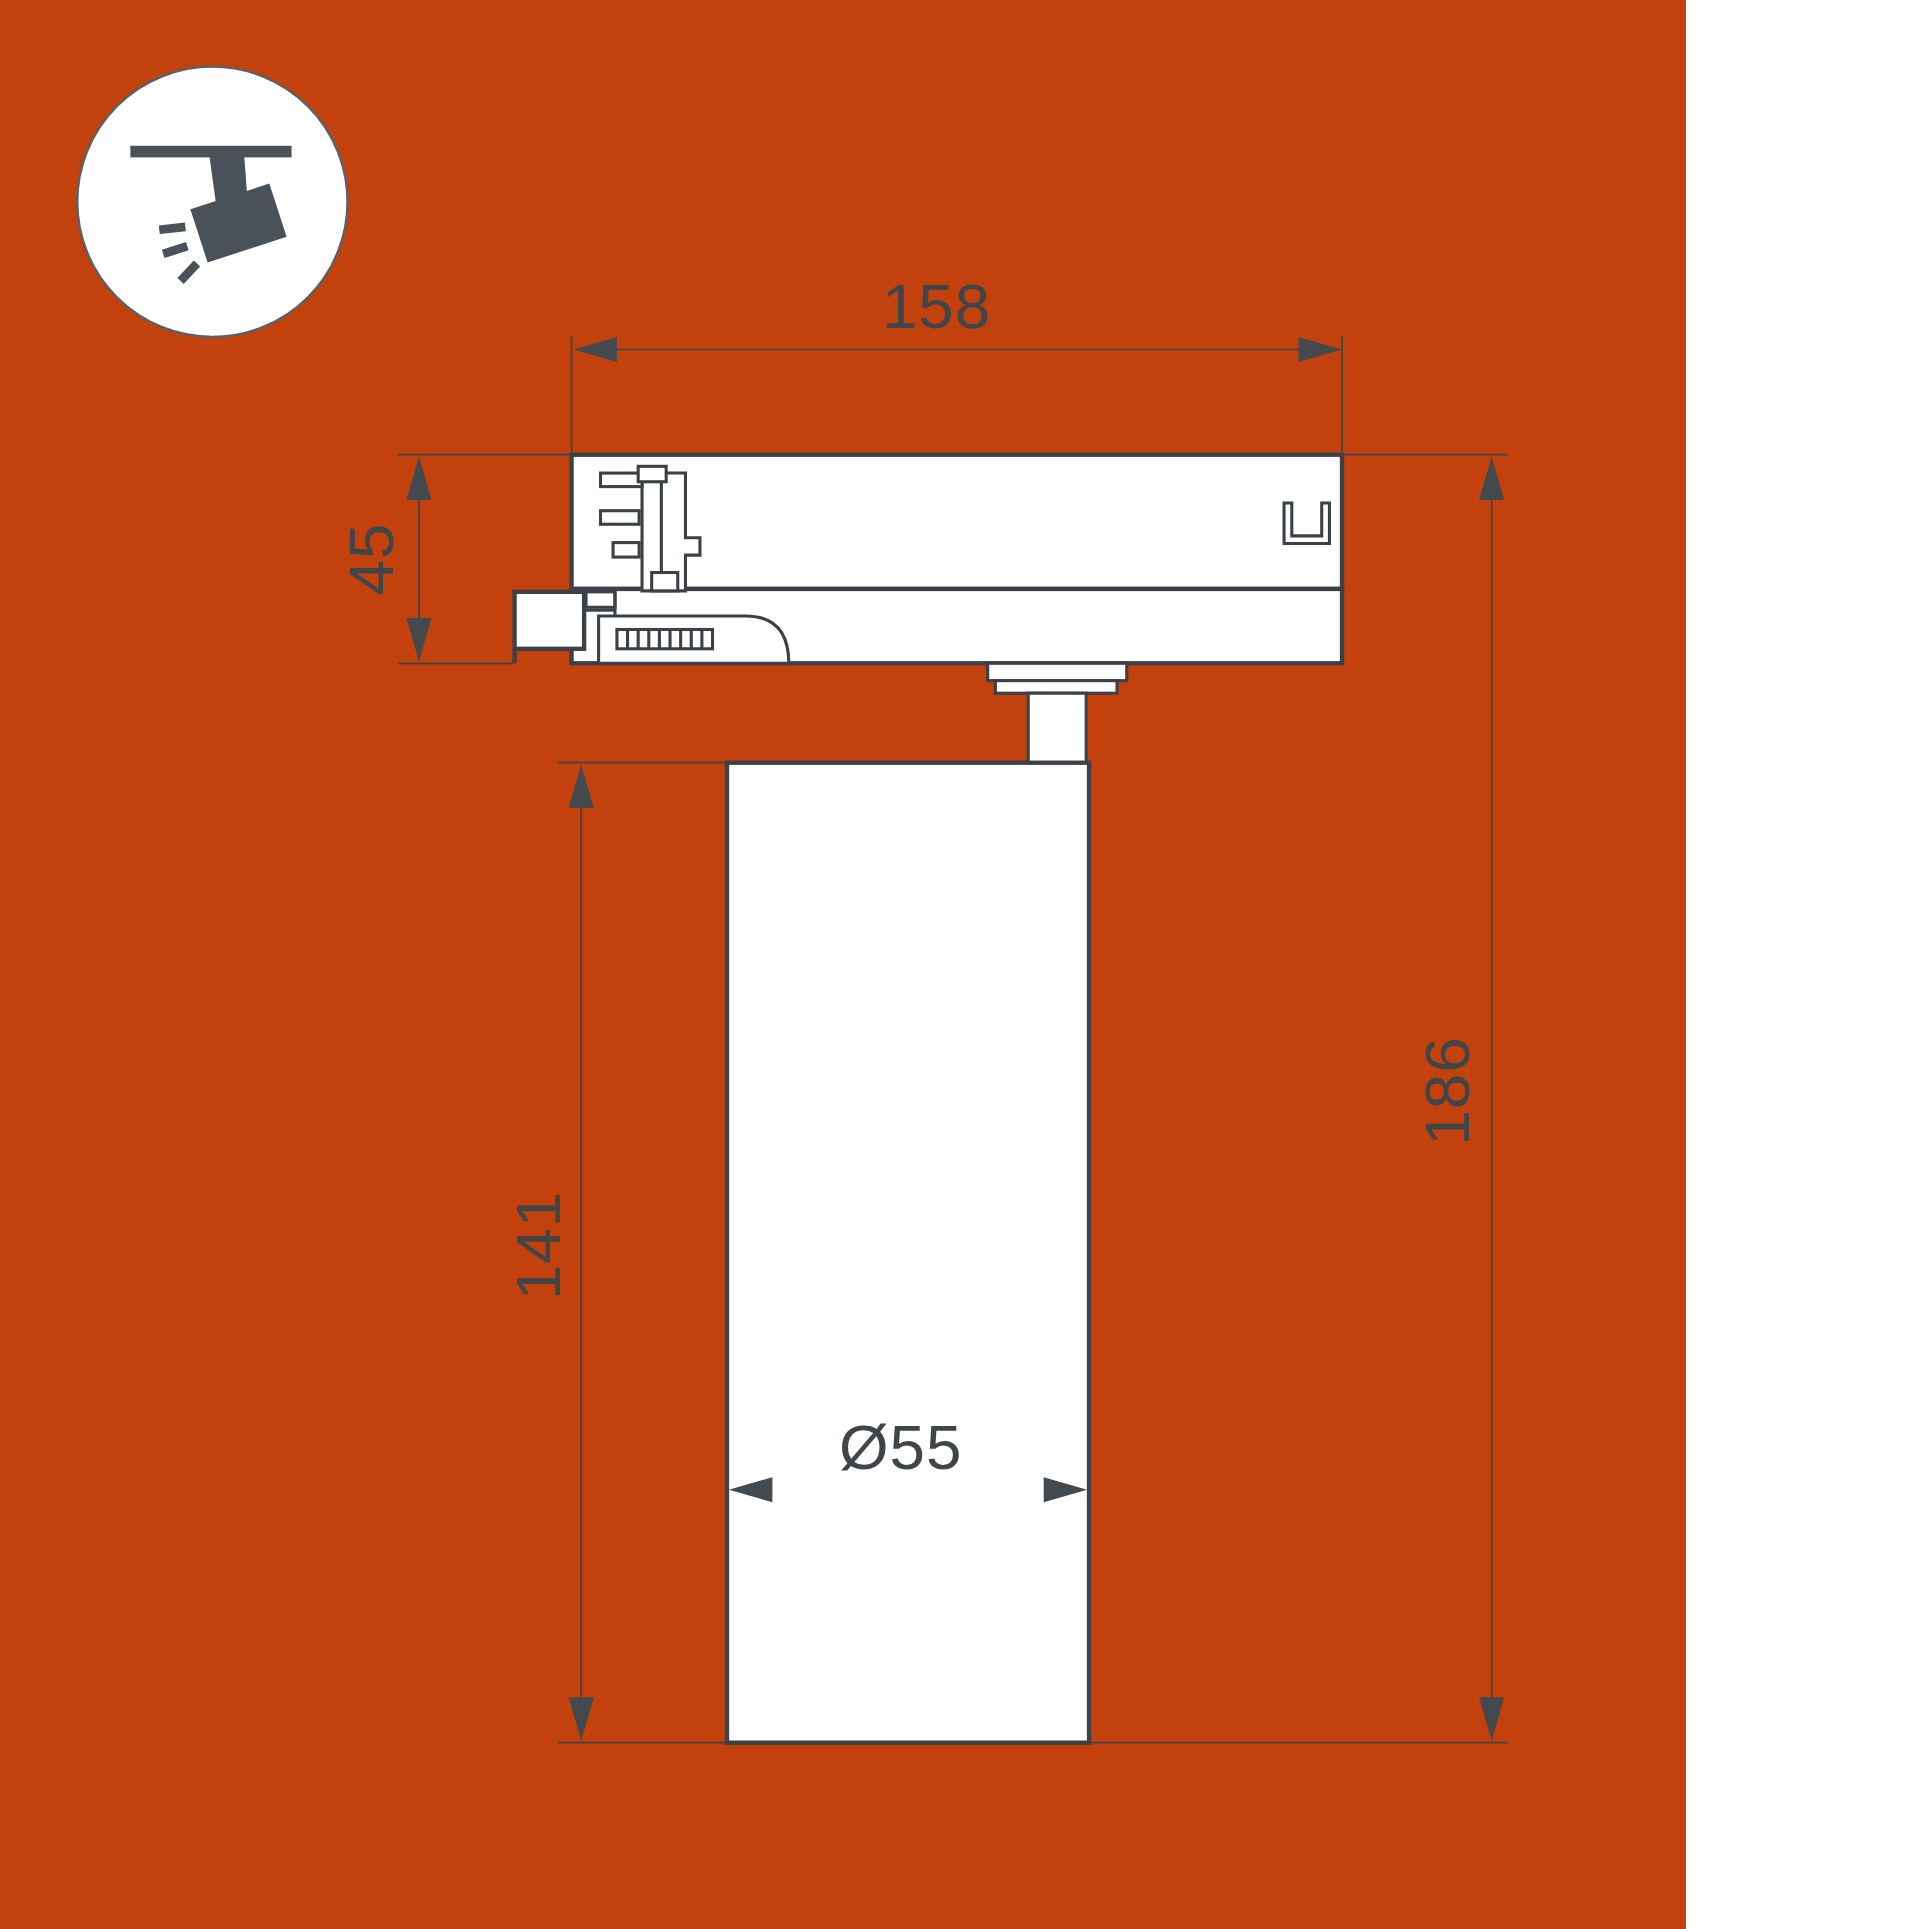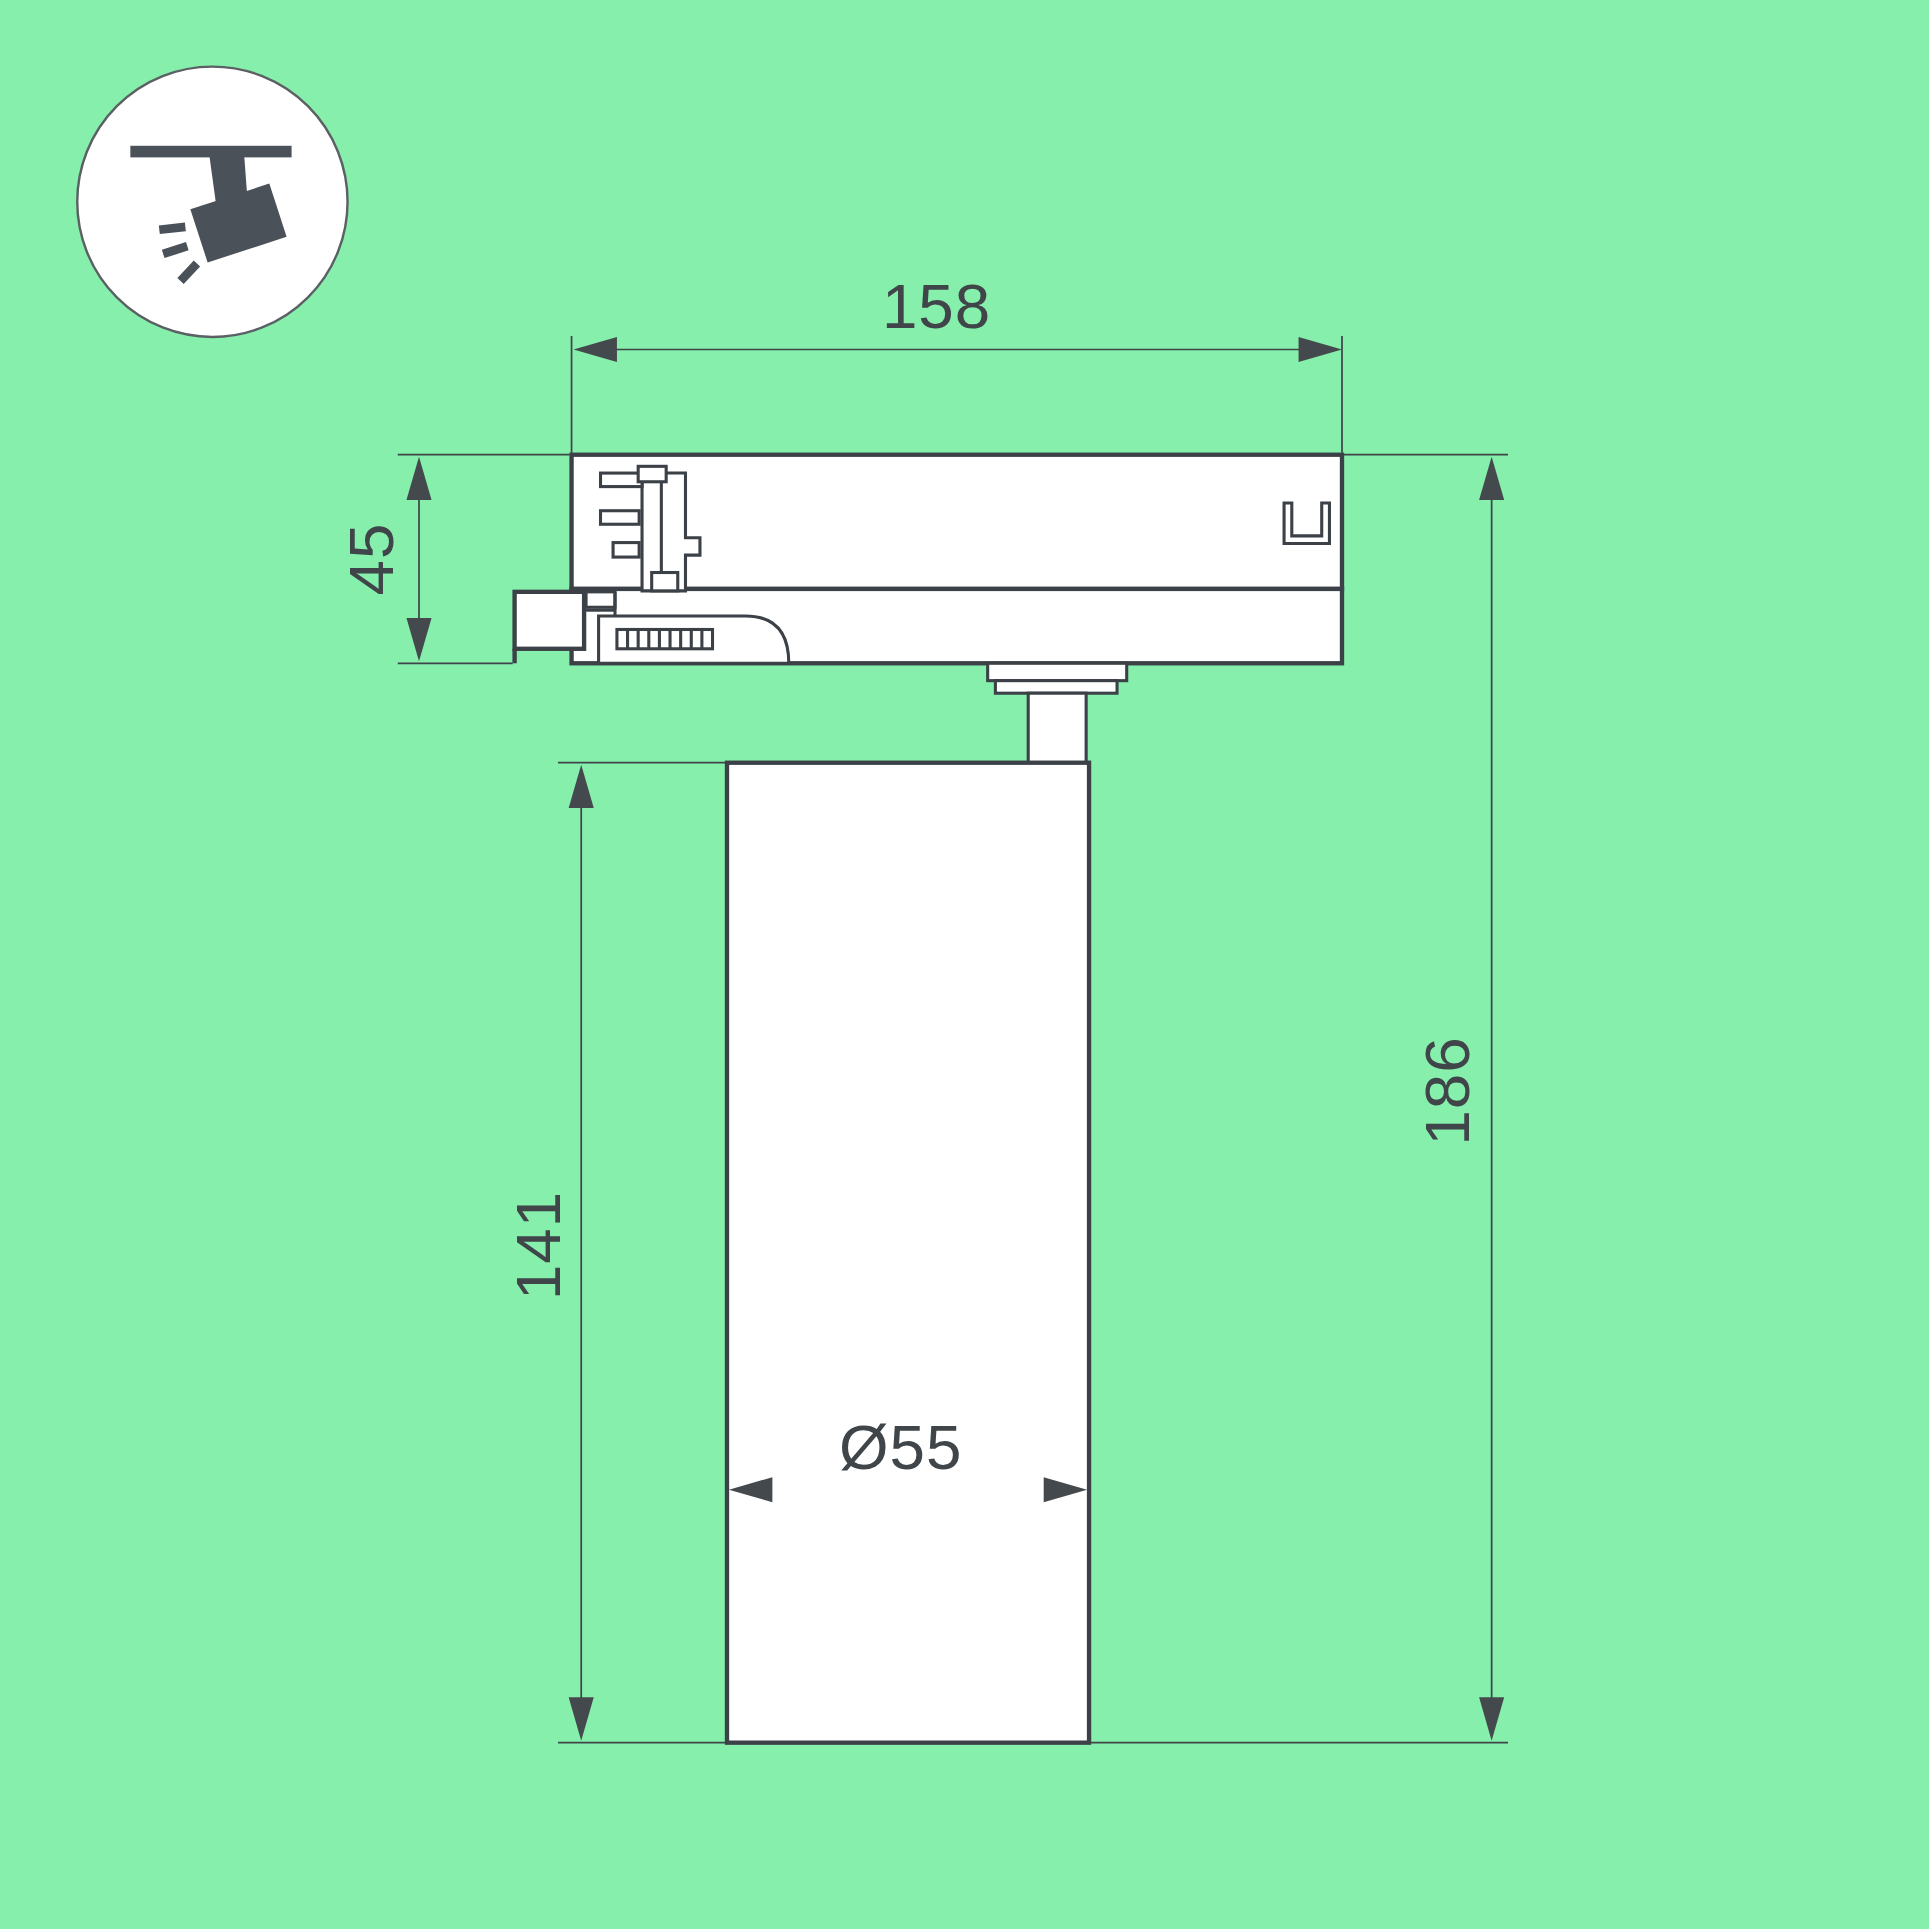--- a/index.html
+++ b/index.html
@@ -5,23 +5,23 @@
   html, body {
     margin: 0;
     padding: 0;
     background: #ffffff;
     width: 1929px;
     height: 1929px;
     font-family: "Liberation Sans", "DejaVu Sans", sans-serif;
   }
   #stage {
     position: relative;
-    width: 1929px;
+    width: 1686px;
     height: 1929px;
-    background: #86efac;
+    background: #c2410c;
     overflow: hidden;
   }
   svg { display: block; }
   .outline { fill: #ffffff; stroke: #3b4147; stroke-width: 4.5; }
   .outline-med { fill: #ffffff; stroke: #3b4147; stroke-width: 3.2; }
   .detail { fill: none; stroke: #3b4147; stroke-width: 3.2; }
   .thickline { stroke: #3b4147; stroke-width: 4.5; fill: none; }
   .dimline { stroke: #3f4549; stroke-width: 1.8; fill: none; }
   .arrow { fill: #44494d; stroke: none; }
   .dimtext {

